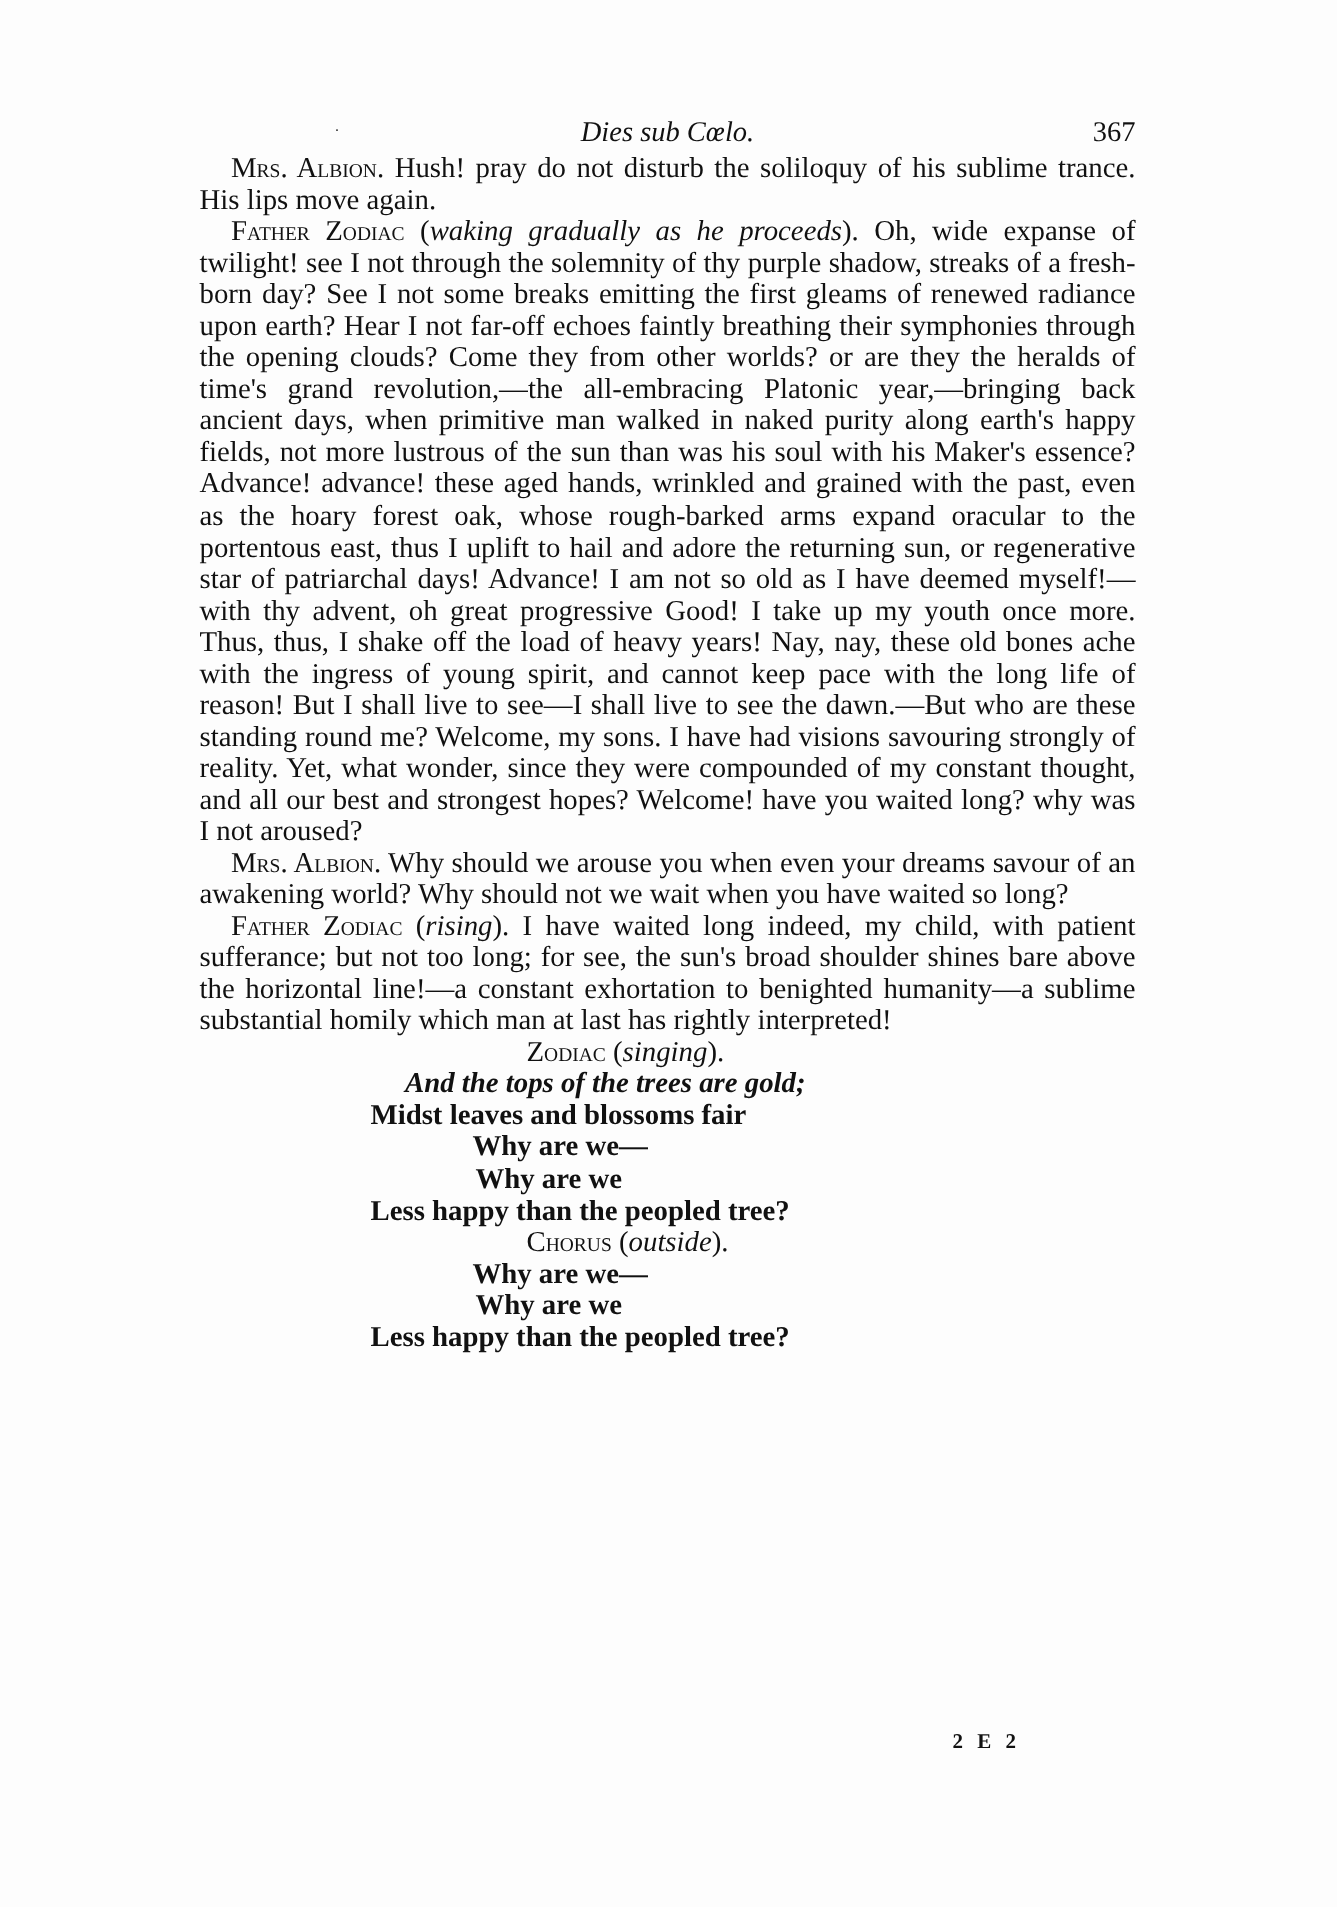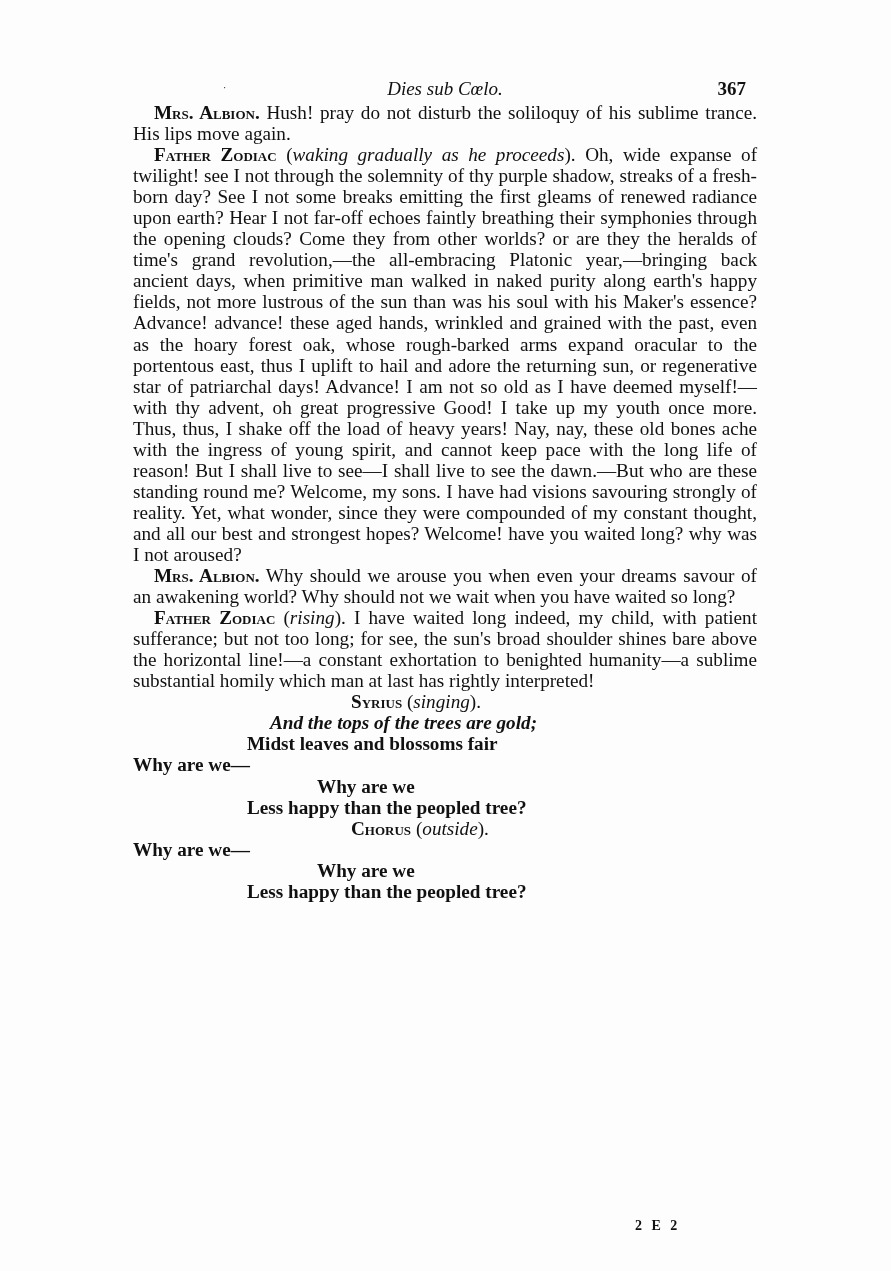--- a/index.html
+++ b/index.html
@@ -1,53 +1,53 @@
 <!DOCTYPE html>
 <html><head>
 <meta charset="utf-8">
 <style>
   html, body { margin:0; padding:0; background:#fdfdfd; }
   body { width:891px; height:1271px; position:relative; overflow:hidden;
          font-family:"Liberation Serif", "DejaVu Serif", serif; color:#111; }
   .page { position:absolute; left:133px; top:78px; width:624px; }
   .header { position:relative; height:24px; font-size:19px; }
   .header .title { position:absolute; left:0; right:0; text-align:center; font-style:italic; top:0; }
-  .header .folio { position:absolute; right:11px; top:0; font-weight:bold; }
+  .header .folio { position:absolute; right:0; top:0; font-weight:normal; }
   .header .dot { position:absolute; left:90px; top:4px; font-size:10px; }
   .para { font-size:19.2px; line-height:21.05px; text-align:justify; text-indent:21px; margin:0; }
-  .speaker { font-variant:small-caps;font-weight:bold; }
+  .speaker { font-variant:small-caps; }
   .dir { font-style:italic; }
   .verse { font-size:19.2px; line-height:21.05px; font-weight:bold; }
   .verse .line { white-space:nowrap; }
   .verse .i0 { margin-left:114px; }
   .verse .i1 { margin-left:137px;font-style:italic; }
-  .verse .i2 { }
+  .verse .i2 { margin-left:182px; }
   .verse .i3 { margin-left:184px; }
   .vhead { font-weight:normal; font-size:19.2px; line-height:21.05px; margin-left:218px; }
-  .sig { position:absolute; left:635px; top:1218px; font-size:14px; font-weight:bold; letter-spacing:3px; }
+  .sig { position:absolute; left:635px; top:1154px; font-size:14px; font-weight:bold; letter-spacing:3px; }
 </style>
 </head>
 <body>
 
 <div class="page">
   <div class="header">
     <span class="dot">·</span>
     <span class="title">Dies sub Cœlo.</span>
     <span class="folio">367</span>
   </div>
 
   <p class="para"><span class="speaker">Mrs. Albion.</span><span> Hush! pray do not disturb the soliloquy of his sublime trance.  His lips move again.</span></p>
 
   <p class="para"><span class="speaker">Father Zodiac</span> (<span class="dir">waking gradually as he proceeds</span>)<span>. Oh, wide expanse of twilight! see I not through the solemnity of thy purple shadow, streaks of a fresh-born day? See I not some breaks emitting the first gleams of renewed radiance upon earth? Hear I not far-off echoes faintly breathing their symphonies through the opening clouds? Come they from other worlds? or are they the heralds of time's grand revolution,—the all-embracing Platonic year,—bringing back ancient days, when primitive man walked in naked purity along earth's happy fields, not more lustrous of the sun than was his soul with his Maker's essence? Advance! advance! these aged hands, wrinkled and grained with the past, even as the hoary forest oak, whose rough-barked arms expand oracular to the portentous east, thus I uplift to hail and adore the returning sun, or regenerative star of patriarchal days! Advance! I am not so old as I have deemed myself!—with thy advent, oh great progressive Good! I take up my youth once more. Thus, thus, I shake off the load of heavy years! Nay, nay, these old bones ache with the ingress of young spirit, and cannot keep pace with the long life of reason! But I shall live to see—I shall live to see the dawn.—But who are these standing round me? Welcome, my sons. I have had visions savouring strongly of reality. Yet, what wonder, since they were compounded of my constant thought, and all our best and strongest hopes? Welcome! have you waited long? why was I not aroused?</span></p>
 
   <p class="para"><span class="speaker">Mrs. Albion.</span><span> Why should we arouse you when even your dreams savour of an awakening world? Why should not we wait when you have waited so long?</span></p>
 
   <p class="para"><span class="speaker">Father Zodiac</span> (<span class="dir">rising</span>)<span>. I have waited long indeed, my child, with patient sufferance; but not too long; for see, the sun's broad shoulder shines bare above the horizontal line!—a constant exhortation to benighted humanity—a sublime substantial homily which man at last has rightly interpreted!</span></p>
 
-  <div class="vhead"><span class="speaker">Syrius</span> (<span class="dir">singing</span>).</div>
+  <div class="vhead"><span class="speaker">Zodiac</span> (<span class="dir">singing</span>).</div>
   <div class="verse">
     <div class="line i1">And the tops of the trees are gold;</div>
     <div class="line i0">Midst leaves and blossoms fair</div>
     <div class="line i2">Why are we—</div>
     <div class="line i3">Why are we</div>
     <div class="line i0">Less happy than the peopled tree?</div>
   </div>
 
   <div class="vhead"><span class="speaker">Chorus</span> (<span class="dir">outside</span>).</div>
   <div class="verse">

